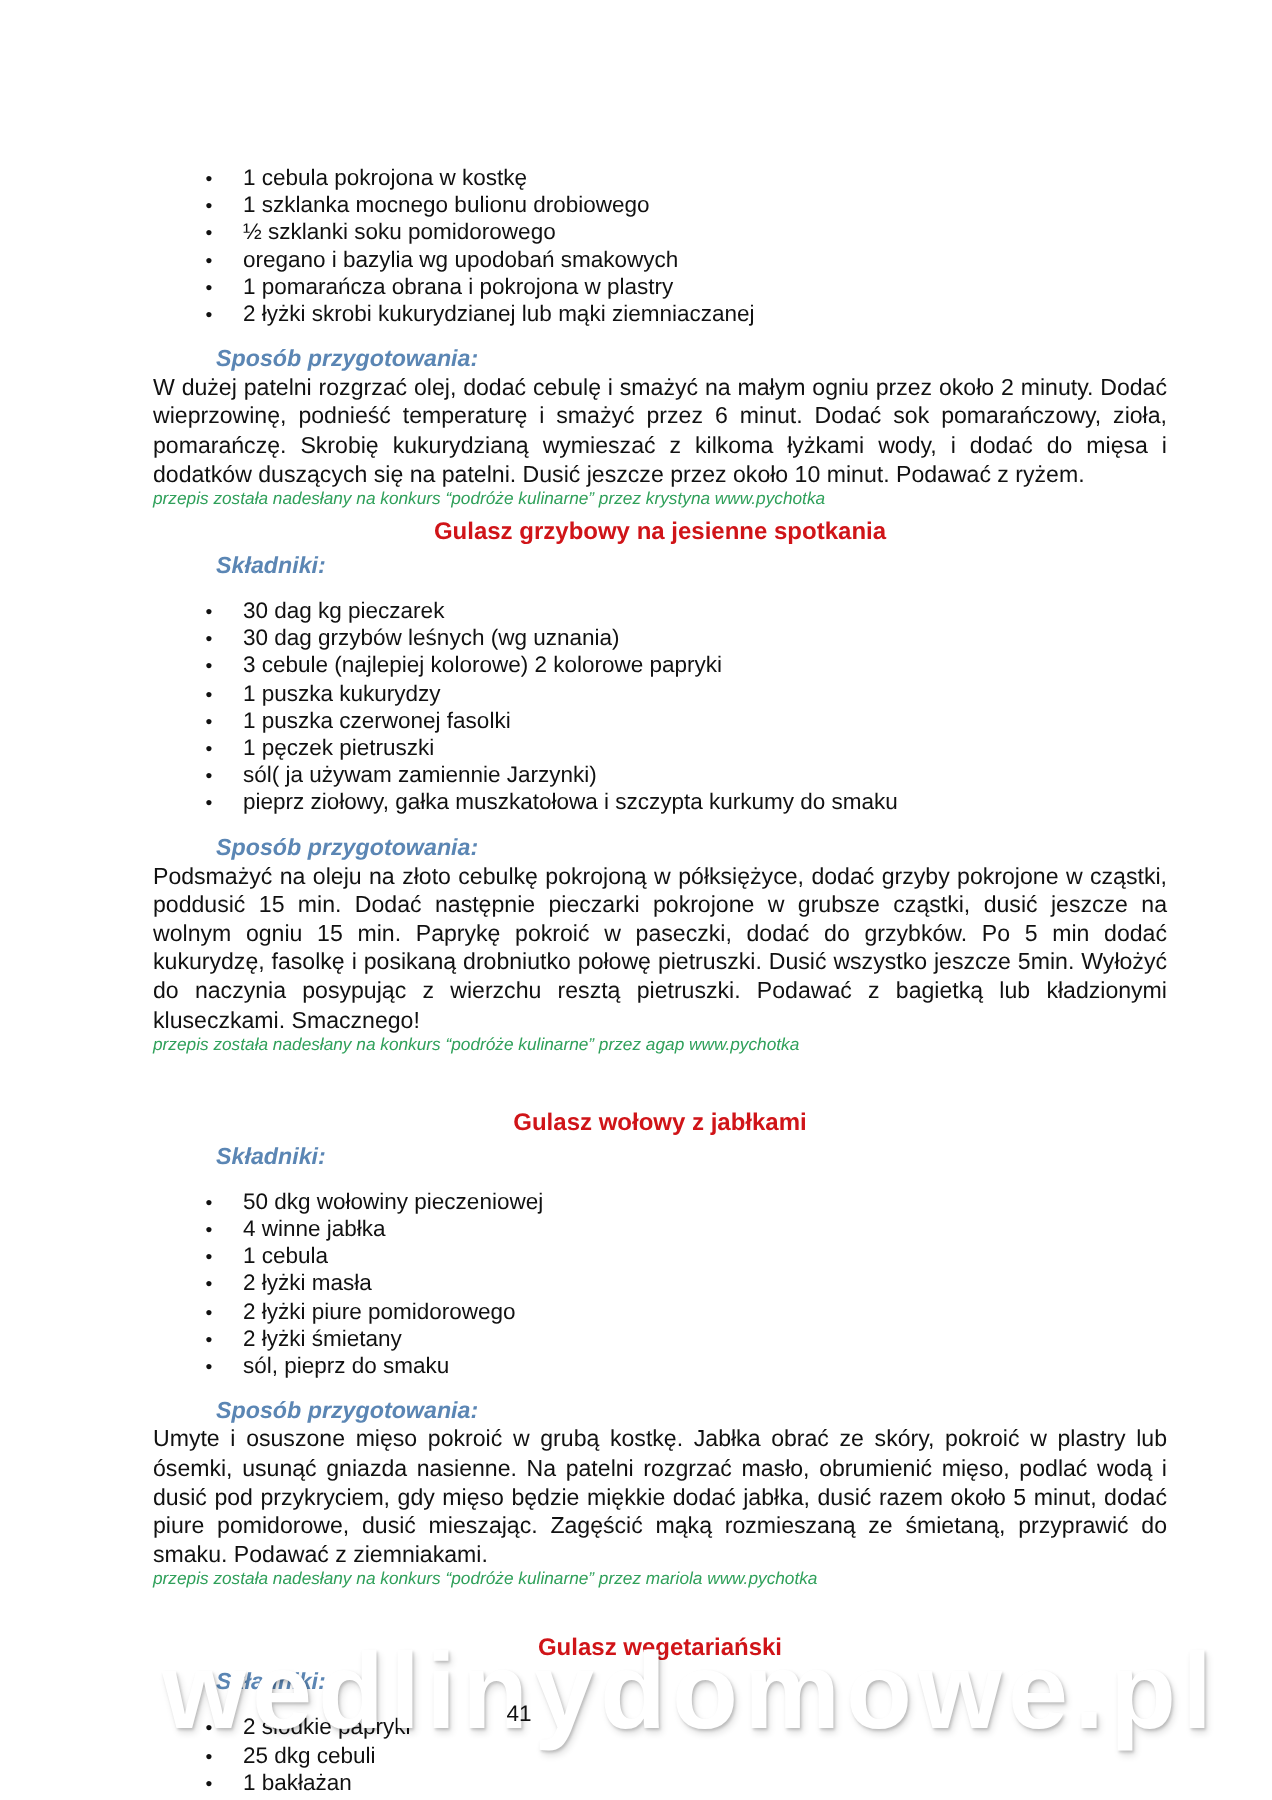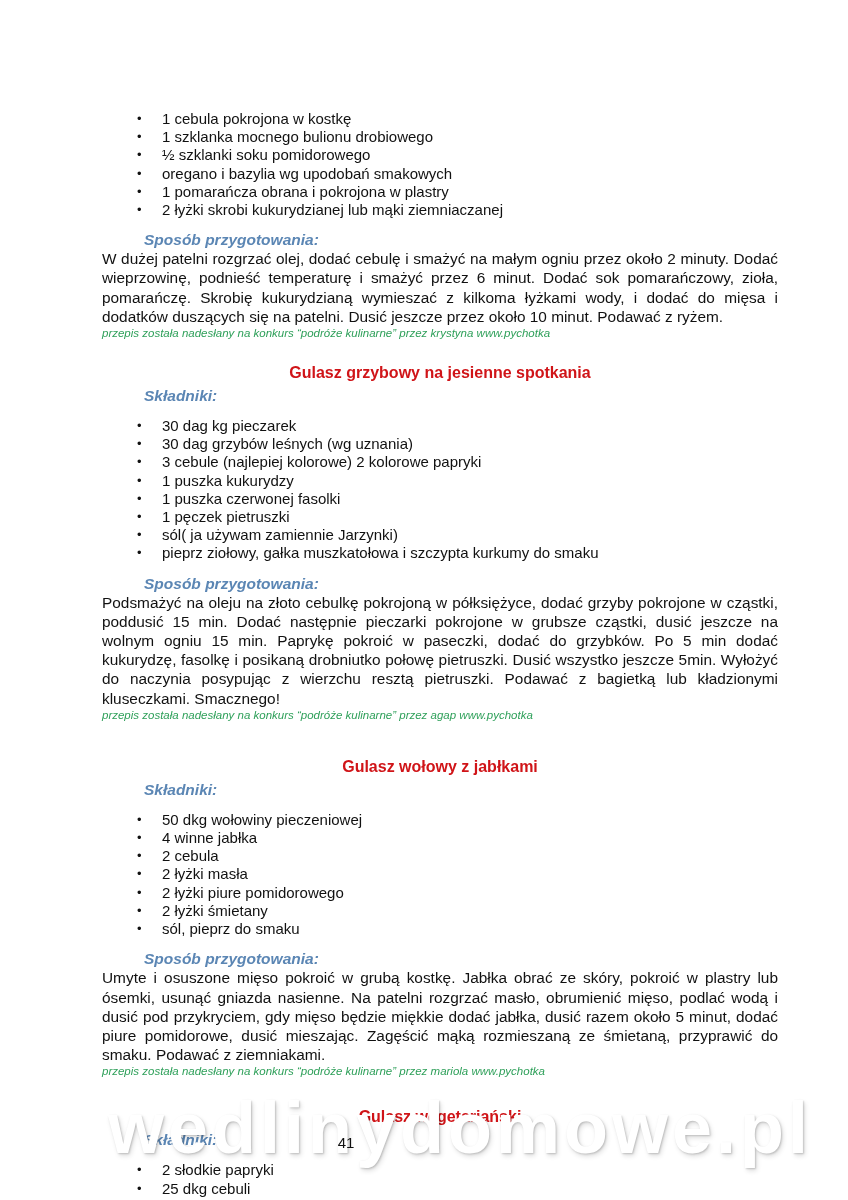--- a/index.html
+++ b/index.html
@@ -6,21 +6,21 @@
   body { width: 848px; height: 1200px; position: relative; overflow: hidden;
          font-family: "Liberation Sans", sans-serif; color: #111; }
   .page { position: absolute; left: 102px; top: 98px; width: 676px; }
   ul.ing { list-style: none; margin: 12px; padding: 0; }
   ul.ing li { position: relative; padding-left: 48px; font-size: 15px; line-height: 18.2px; }
   ul.ing li::before { content: "\2022"; position: absolute; left: 23px; top: 0; font-size: 13px; }
   .label { font-style: italic; font-weight: bold; color: #5b86b4; font-size: 15.5px; line-height: 18px; margin-left: 42px; }
   .para { font-size: 15.4px; line-height: 19.2px; text-align: justify; margin: 0; }
   .credit { font-style: italic; color: #2fa05a; font-size: 11.5px; line-height: 15px; margin: 0; }
   .title { text-align: center; color: #d01418; font-weight: bold; font-size: 16px; line-height: 20px; margin: 0; }
-  .t1 { margin-top: 22px; margin-bottom: 4px; }
+  .t1 { margin-top: 4px; margin-bottom: 4px; }
   .t2 { margin-top: 34px; margin-bottom: 4px; }
   .t3 { margin-top: 28px; margin-bottom: 4px; }
   .watermark { position: absolute; left: 108px; top: 1088px; width: 640px; text-align: center;
                font-family: "Liberation Sans", sans-serif; font-weight: bold; font-size: 72px;
                letter-spacing: 4px; color: #ffffff;
                text-shadow: 1px 1px 2px rgba(0,0,0,0.18), 2px 3px 5px rgba(0,0,0,0.12); line-height: 80px; }
   .pagenum { position: absolute; left: 0; width: 692px; top: 1134px; text-align: center; font-size: 15px; color: #111; }
 </style>
 </head>
 <body>
@@ -58,21 +58,21 @@
     <p class="para">Podsmażyć na oleju na złoto cebulkę pokrojoną w półksiężyce, dodać grzyby pokrojone w cząstki, poddusić 15 min. Dodać następnie pieczarki pokrojone w grubsze cząstki, dusić jeszcze na wolnym ogniu 15 min. Paprykę pokroić w paseczki, dodać do grzybków. Po 5 min dodać kukurydzę, fasolkę i posikaną drobniutko połowę pietruszki. Dusić wszystko jeszcze 5min. Wyłożyć do naczynia posypując z wierzchu resztą pietruszki. Podawać z bagietką lub kładzionymi kluseczkami. Smacznego!</p>
     <p class="credit">przepis została nadesłany na konkurs “podróże kulinarne” przez agap www.pychotka</p>
   </section>
 
   <section>
     <h2 class="title t2">Gulasz wołowy z jabłkami</h2>
     <div class="label">Składniki:</div>
     <ul class="ing">
       <li>50 dkg wołowiny pieczeniowej</li>
       <li>4 winne jabłka</li>
-      <li>2 cebula</li>
+      <li>1 cebula</li>
       <li>2 łyżki masła</li>
       <li>2 łyżki piure pomidorowego</li>
       <li>2 łyżki śmietany</li>
       <li>sól, pieprz do smaku</li>
     </ul>
     <div class="label">Sposób przygotowania:</div>
     <p class="para">Umyte i osuszone mięso pokroić w grubą kostkę. Jabłka obrać ze skóry, pokroić w plastry lub ósemki, usunąć gniazda nasienne. Na patelni rozgrzać masło, obrumienić mięso, podlać wodą i dusić pod przykryciem, gdy mięso będzie miękkie dodać jabłka, dusić razem około 5 minut, dodać piure pomidorowe, dusić mieszając. Zagęścić mąką  rozmieszaną ze śmietaną, przyprawić do smaku. Podawać z ziemniakami.</p>
     <p class="credit">przepis została nadesłany na konkurs “podróże kulinarne” przez mariola www.pychotka</p>
   </section>
 

